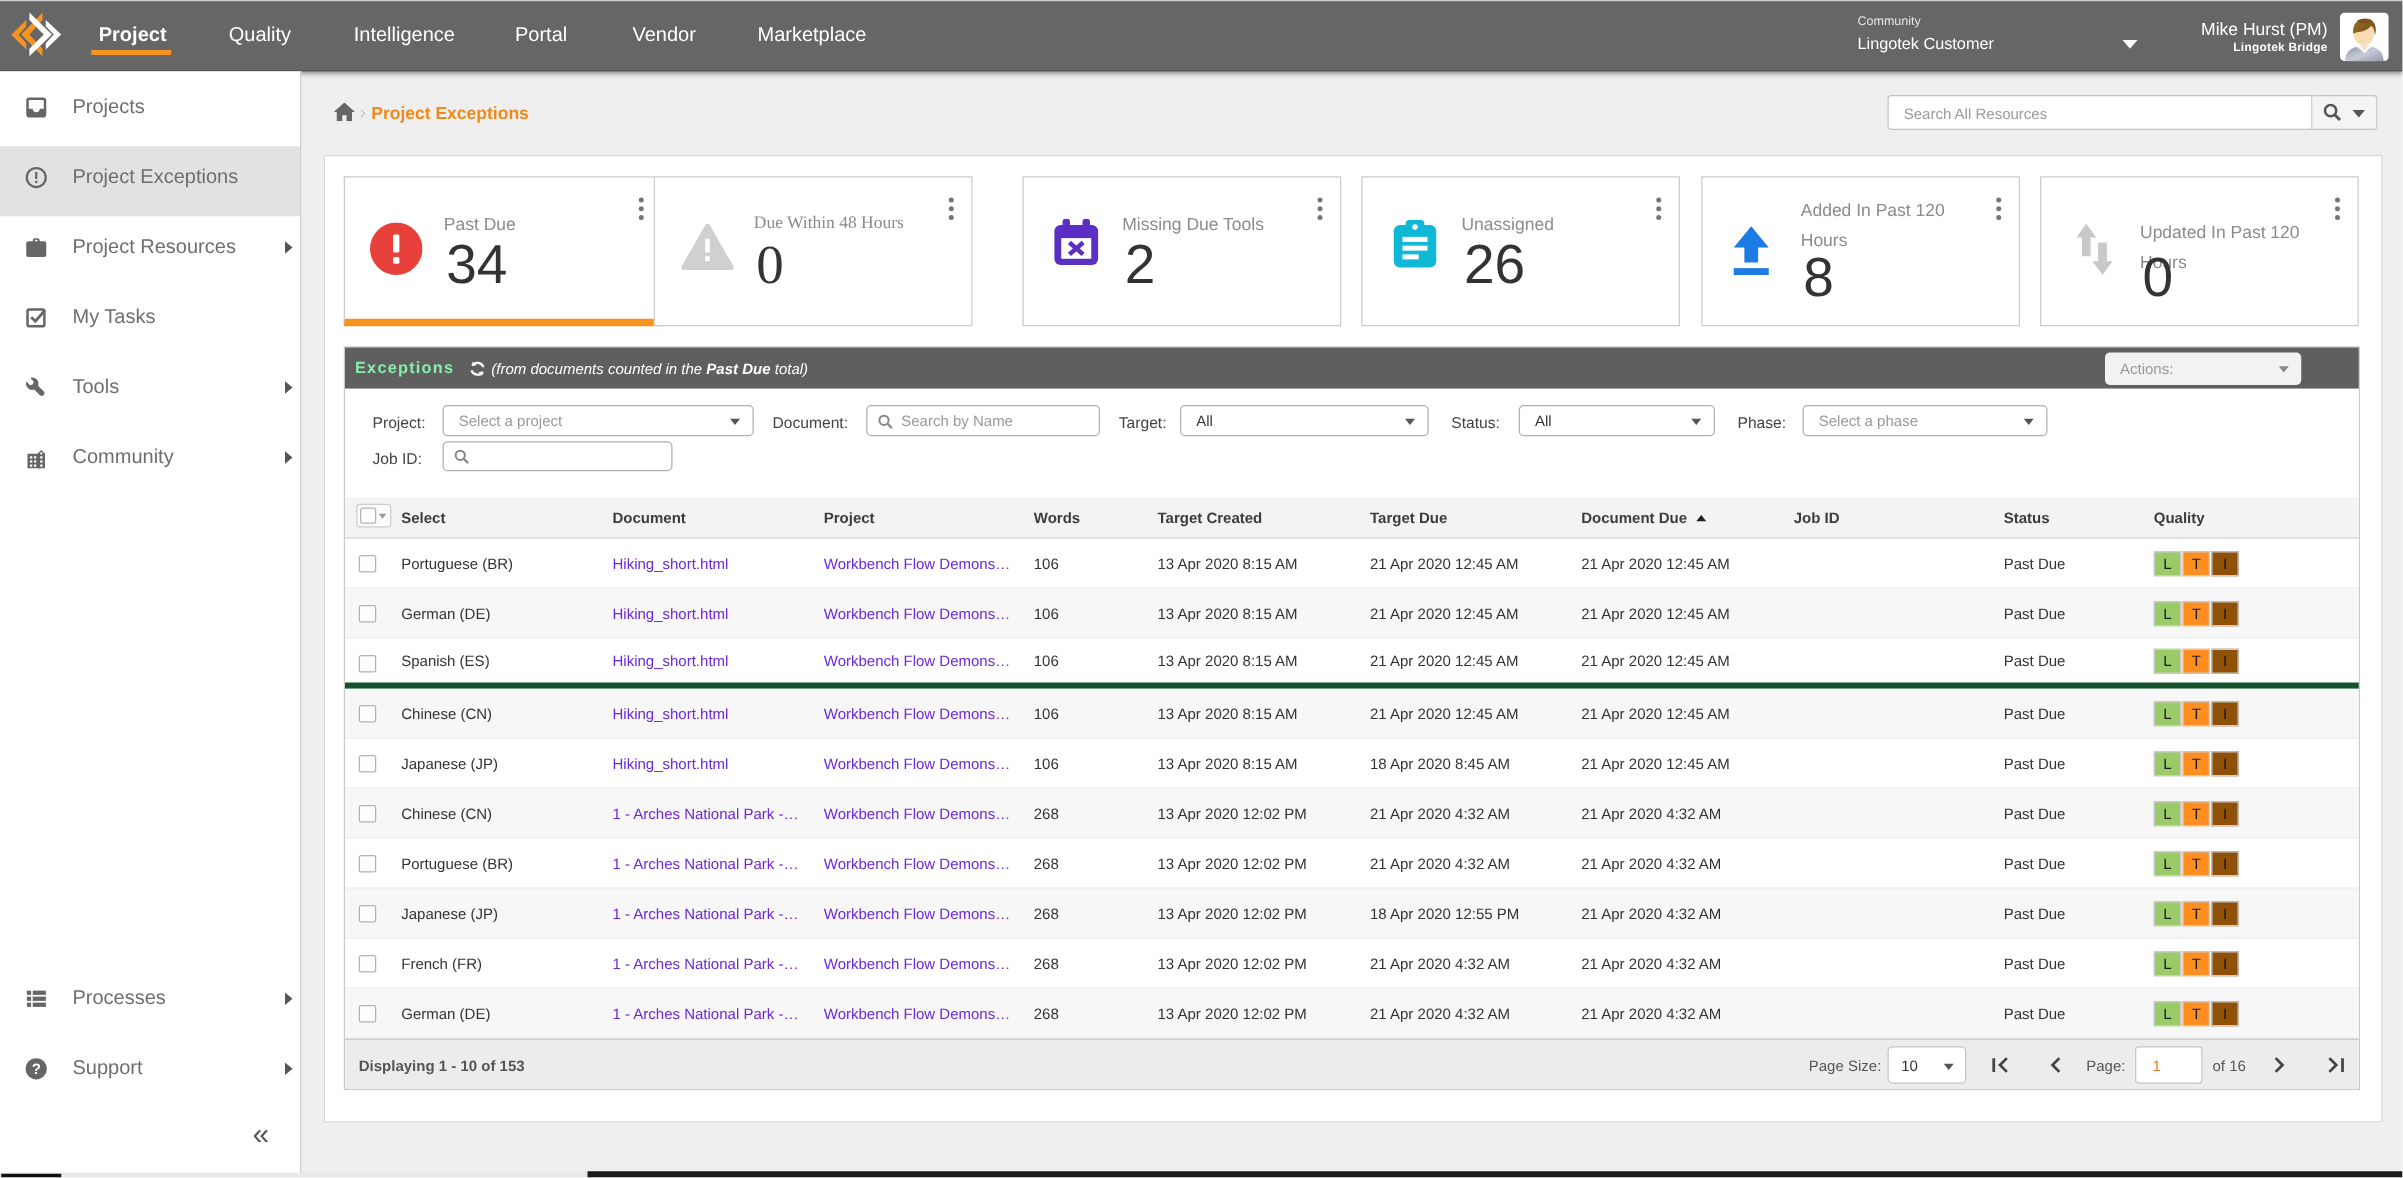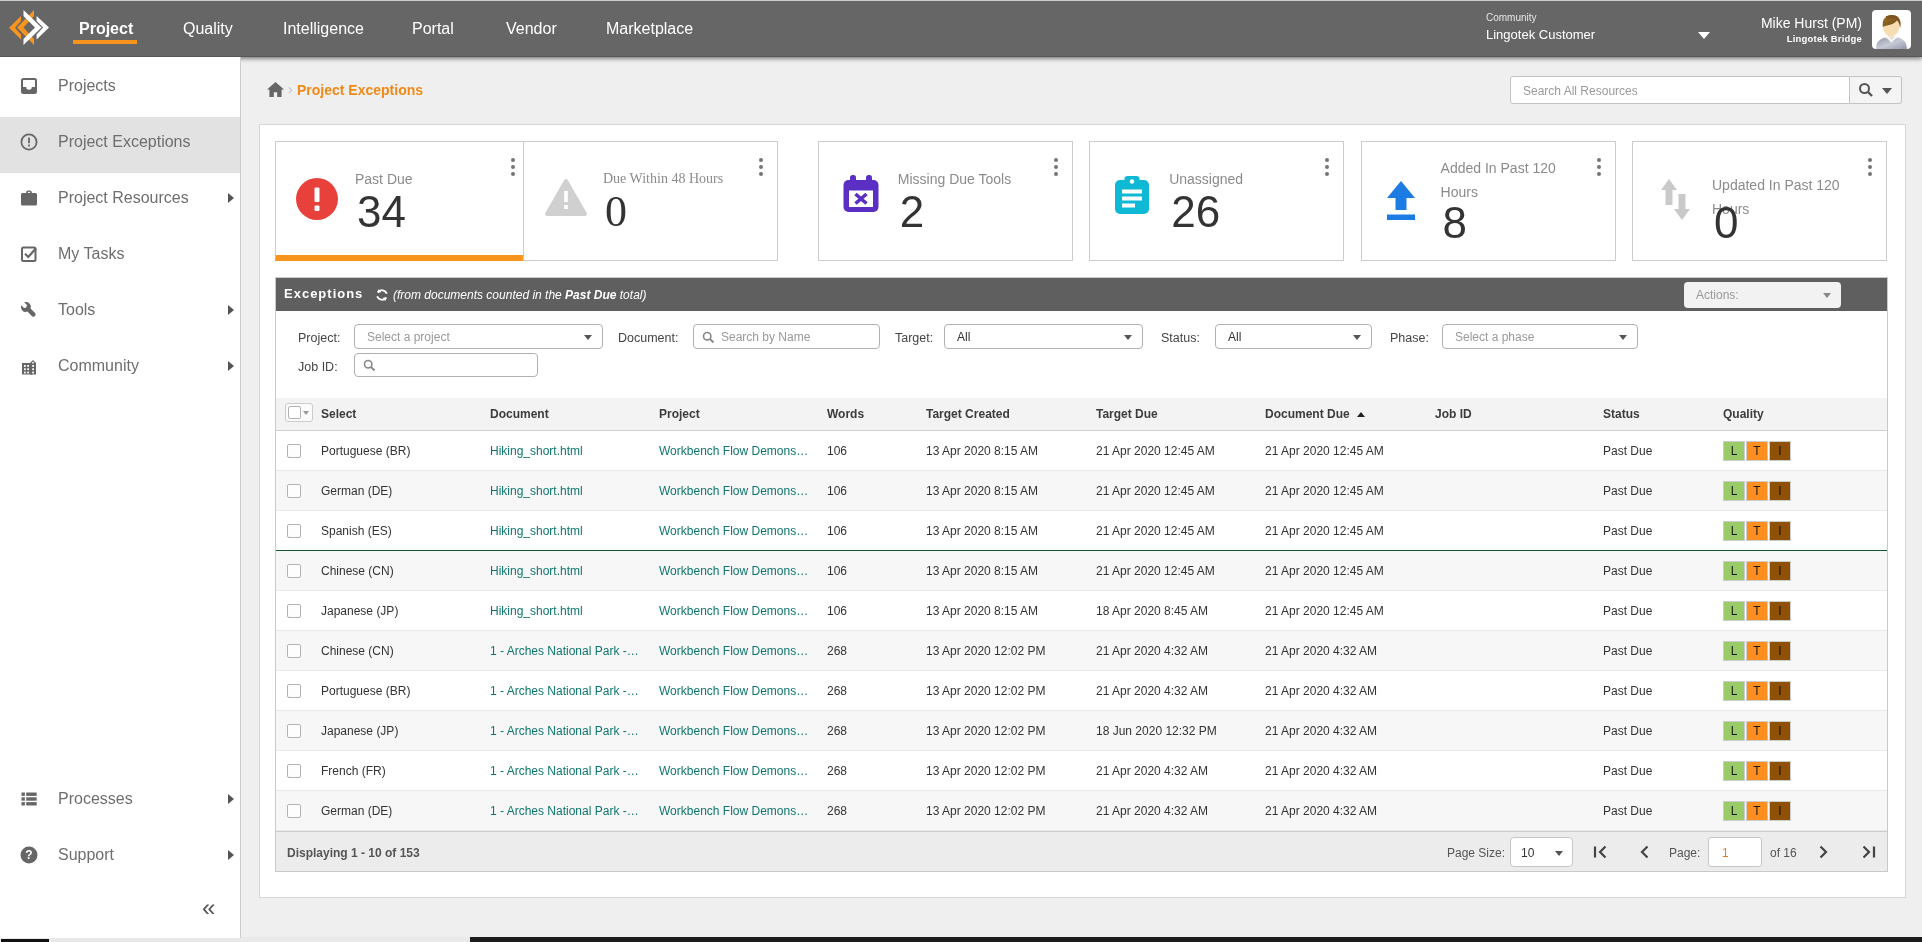--- a/index.html
+++ b/index.html
@@ -4,21 +4,21 @@
 *{margin:0;padding:0;box-sizing:border-box;}
 html,body{width:1922px;height:942px;overflow:hidden;}
 body{position:relative;background:#efefef;font-family:"Liberation Sans",sans-serif;}
 .abs{position:absolute;}
 .nav{position:absolute;left:0;top:0;width:1922px;height:57px;background:#666;border-top:1px solid #ccc;border-bottom:1px solid #575757;box-shadow:0 2px 4px rgba(0,0,0,0.45);}
 .navitem{position:absolute;top:0;height:57px;line-height:57px;color:#fff;font-size:16px;}
 .sel{position:absolute;background:#fff;border:1px solid #b0b0b0;border-radius:4px;font-size:12px;color:#999;}
 .sel .caret{position:absolute;right:10px;top:50%;margin-top:-2px;width:0;height:0;border-left:4px solid transparent;border-right:4px solid transparent;border-top:5px solid #555;}
 .flabel{position:absolute;font-size:12.5px;color:#444;}
 .cell{position:absolute;font-size:12px;color:#333;top:50%;transform:translateY(-50%);white-space:nowrap;}
-.link{color:#0f766e;}
+.link{color:#6d28d9;}
 .hcell{position:absolute;font-size:12px;font-weight:bold;color:#3c3c3c;top:50%;transform:translateY(-50%);white-space:nowrap;}
 .cb{position:absolute;width:14px;height:14px;background:#fdfdfd;border:1px solid #b3b3b3;border-radius:2px;}
 .badge{display:inline-block;width:22px;height:20px;border:1px solid #ccc;margin-right:1px;font-size:12px;color:#1a1a1a;text-align:center;line-height:19px;vertical-align:top;}
 .dots{position:absolute;width:4px;}
 .dots i{display:block;width:4px;height:4px;border-radius:50%;background:#757575;margin-bottom:3px;}
 .sideitem{position:absolute;left:0;width:240px;height:56px;z-index:6;}
 .sideitem .txt{position:absolute;left:58px;top:50%;transform:translateY(-50%);font-size:16px;color:#6e6e6e;}
 .sideitem svg{position:absolute;left:19px;top:50%;margin-top:-10px;}
 .sideitem .arr{position:absolute;left:228px;top:50%;margin-top:-5px;width:0;height:0;border-top:5px solid transparent;border-bottom:5px solid transparent;border-left:6px solid #555;}
 .card{position:absolute;top:141px;width:255px;height:120px;background:#fff;border:1px solid #ccc;}
@@ -253,21 +253,21 @@
 <div class="lbl" style="top:31px;">Updated In Past 120<br>Hours</div>
 <div class="num" style="top:59px;">0</div>
 <div class="dots" style="right:14px;top:16px;">
       <i></i>
       <i></i>
       <i></i>
     </div>
 </div>
 <div class="abs" style="left:275px;top:277px;width:1613px;height:595px;border:1px solid #c9c9c9;background:#fff;">
 <div style="position:relative;height:33px;background:#5f5f5f;">
-<span style="position:absolute;left:8px;top:8px;font-size:13px;font-weight:bold;letter-spacing:1px;color:#ffffff;">Exceptions</span>
+<span style="position:absolute;left:8px;top:8px;font-size:13px;font-weight:bold;letter-spacing:1px;color:#86efac;">Exceptions</span>
 <svg style="position:absolute;left:99px;top:10px" width="14" height="14" viewBox="0 0 16 16">
         <g stroke="#fff" stroke-width="2" fill="none">
           <path d="M13.5 6.5 A6 6 0 0 0 3 5"></path>
           <path d="M2.5 9.5 A6 6 0 0 0 13 11"></path>
         </g>
         <path d="M3.6 1.5 L3.2 5.8 7.4 4.6 Z" fill="#fff"></path>
         <path d="M12.4 14.5 L12.8 10.2 8.6 11.4 Z" fill="#fff"></path>
       </svg>
 <span style="position:absolute;left:117px;top:10px;font-size:12px;font-style:italic;color:#fff;">(from documents counted in the <b>Past Due</b> total)</span>
 <div style="position:absolute;left:1408px;top:4px;width:157px;height:26px;background:#f2f2f2;border-radius:4px;">
@@ -345,21 +345,21 @@
 <span class="cell" style="left:45px;">German (DE)</span>
 <span class="cell link" style="left:214px;">Hiking_short.html</span>
 <span class="cell link" style="left:383px;">Workbench Flow Demons…</span>
 <span class="cell" style="left:551px;">106</span>
 <span class="cell" style="left:650px;">13 Apr 2020 8:15 AM</span>
 <span class="cell" style="left:820px;">21 Apr 2020 12:45 AM</span>
 <span class="cell" style="left:989px;">21 Apr 2020 12:45 AM</span>
 <span class="cell" style="left:1327px;">Past Due</span>
 <span class="cell" style="left:1447px;"><span class="badge" style="background:#9acb68;">L</span><span class="badge" style="background:#ff8e21;">T</span><span class="badge" style="background:#8f5007;color:#111;">I</span></span>
 </div>
-<div style="position:relative;height:40px;background:#fff;border-bottom:1px solid #14532d;">
+<div style="position:relative;height:40px;background:#fff;border-bottom:5px solid #14532d;">
 <span class="cb" style="left:11px;top:13px;"></span>
 <span class="cell" style="left:45px;">Spanish (ES)</span>
 <span class="cell link" style="left:214px;">Hiking_short.html</span>
 <span class="cell link" style="left:383px;">Workbench Flow Demons…</span>
 <span class="cell" style="left:551px;">106</span>
 <span class="cell" style="left:650px;">13 Apr 2020 8:15 AM</span>
 <span class="cell" style="left:820px;">21 Apr 2020 12:45 AM</span>
 <span class="cell" style="left:989px;">21 Apr 2020 12:45 AM</span>
 <span class="cell" style="left:1327px;">Past Due</span>
 <span class="cell" style="left:1447px;"><span class="badge" style="background:#9acb68;">L</span><span class="badge" style="background:#ff8e21;">T</span><span class="badge" style="background:#8f5007;color:#111;">I</span></span>
@@ -412,21 +412,21 @@
 <span class="cell" style="left:1327px;">Past Due</span>
 <span class="cell" style="left:1447px;"><span class="badge" style="background:#9acb68;">L</span><span class="badge" style="background:#ff8e21;">T</span><span class="badge" style="background:#8f5007;color:#111;">I</span></span>
 </div>
 <div style="position:relative;height:40px;background:#f7f7f7;border-bottom:1px solid #e9e9e9;">
 <span class="cb" style="left:11px;top:13px;"></span>
 <span class="cell" style="left:45px;">Japanese (JP)</span>
 <span class="cell link" style="left:214px;">1 - Arches National Park -…</span>
 <span class="cell link" style="left:383px;">Workbench Flow Demons…</span>
 <span class="cell" style="left:551px;">268</span>
 <span class="cell" style="left:650px;">13 Apr 2020 12:02 PM</span>
-<span class="cell" style="left:820px;">18 Jun 2020 12:32 PM</span>
+<span class="cell" style="left:820px;">18 Apr 2020 12:55 PM</span>
 <span class="cell" style="left:989px;">21 Apr 2020 4:32 AM</span>
 <span class="cell" style="left:1327px;">Past Due</span>
 <span class="cell" style="left:1447px;"><span class="badge" style="background:#9acb68;">L</span><span class="badge" style="background:#ff8e21;">T</span><span class="badge" style="background:#8f5007;color:#111;">I</span></span>
 </div>
 <div style="position:relative;height:40px;background:#fff;border-bottom:1px solid #e9e9e9;">
 <span class="cb" style="left:11px;top:13px;"></span>
 <span class="cell" style="left:45px;">French (FR)</span>
 <span class="cell link" style="left:214px;">1 - Arches National Park -…</span>
 <span class="cell link" style="left:383px;">Workbench Flow Demons…</span>
 <span class="cell" style="left:551px;">268</span>

